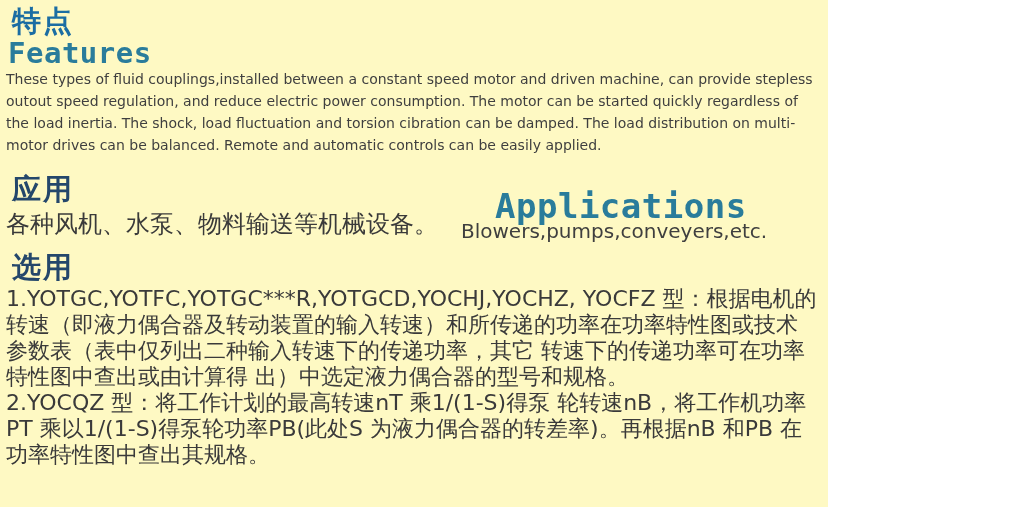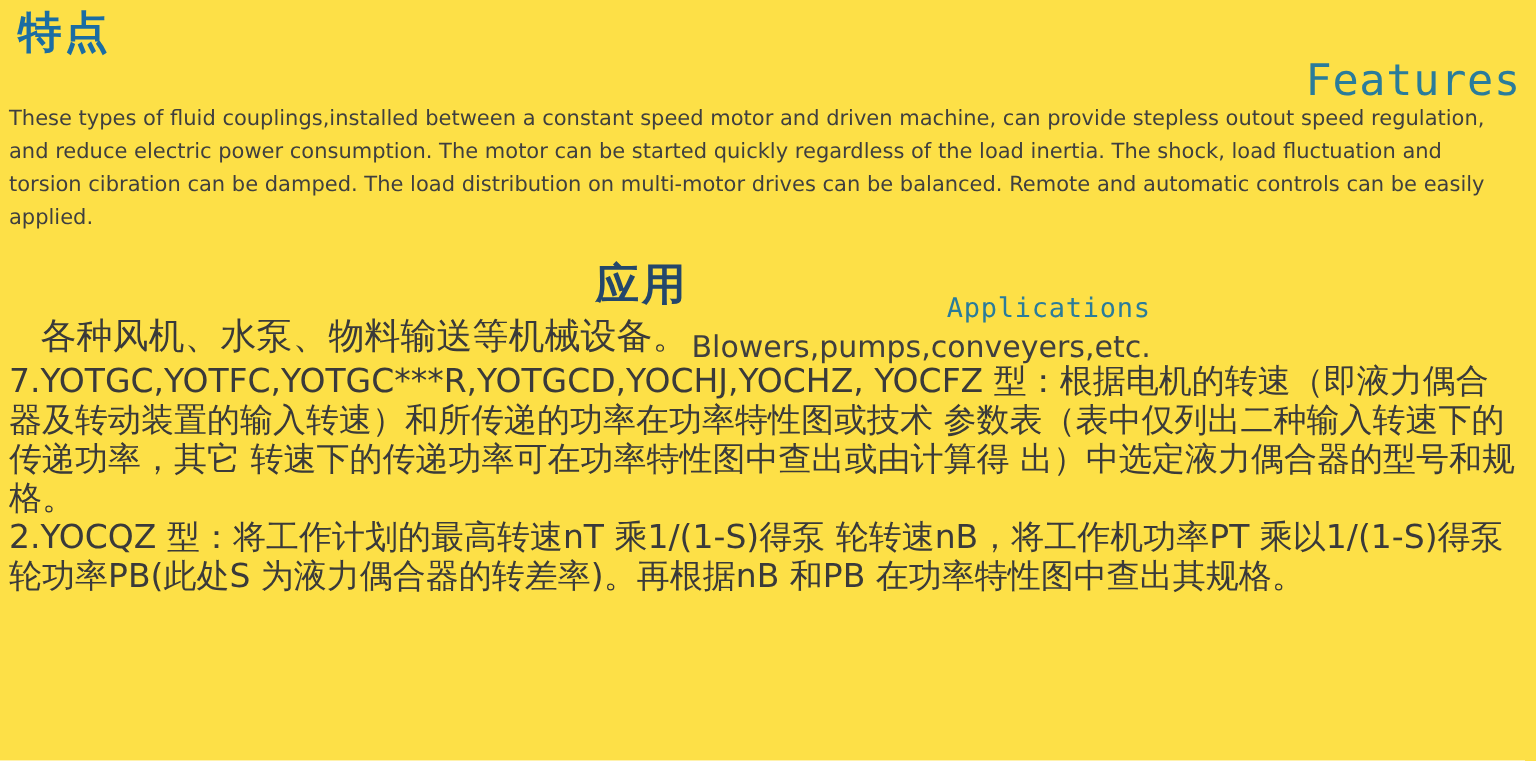--- a/index.html
+++ b/index.html
@@ -1,19 +1,19 @@
 <!DOCTYPE html>
 <html><head>
 <meta charset="utf-8">
 <style>
   html,body{margin:0;padding:0;background:#ffffff;}
   .page{
     position:relative;
-    width:1024px;height:507px;
-    background:#fde047;
+    width:828px;height:507px;
+    background:#fef9c3;
     overflow:hidden;
     box-sizing:border-box;
     padding:4px 10px 16px 4px;
     font-family:"DejaVu Sans","Liberation Sans",sans-serif;
     color:#3a3a3a;
   }
   .cn-head{
     font-size:29px;
     font-weight:bold;
     line-height:34px;
@@ -25,44 +25,43 @@
   .cn-body{
     font-size:25px;
     line-height:33px;
     margin:2px 0 0 2px;
     max-width:918px;
     color:#3a3a3a;
     overflow-wrap:anywhere;
   }
   .en-head{
     font-family:"DejaVu Sans Mono","Liberation Mono",monospace;
-    font-weight:normal;
+    font-weight:bold;
     font-size:29px;
     line-height:30px;
     margin:0 0 0 4px;
     color:#2a7c9b;
     letter-spacing:0.5px;
-    text-align:right;
   }
   .en-body{
     font-size:14px;
     line-height:22px;
     margin:0 0 0 2px;
     max-width:1008px;
     color:#3f3f3f;
   }
   .apps-row{
     display:flex;
     align-items:flex-start;
     margin-top:16px;
   }
-  .apps-left{width:455px;text-align:right;}
+  .apps-left{width:455px;}
   .apps-left .cn-body{font-size:24px;margin-top:2px;}
   .apps-right{margin-top:20px;}
-  .apps-right .en-head{font-size:18px;line-height:28px;margin-left:36px;}
+  .apps-right .en-head{font-size:34px;line-height:28px;margin-left:36px;}
   .apps-right .en-body{font-size:20px;line-height:21px;margin-top:1px;}
   .xuanyong-head{margin-top:8px;margin-bottom:2px;}
   .item{
     font-size:22px;
     line-height:26px;
     margin:0 0 0 2px;
     color:#3a3a3a;
     overflow-wrap:anywhere;
   }
 </style>
@@ -82,18 +81,19 @@
     <div class="apps-left">
       <h1 class="cn-head dark">应用</h1>
       <p class="cn-body">各种风机、水泵、物料输送等机械设备。</p>
     </div>
     <div class="apps-right">
       <h2 class="en-head">Applications</h2>
       <p class="en-body">Blowers,pumps,conveyers,etc.</p>
     </div>
   </div>
 
+  <h1 class="cn-head dark xuanyong-head">选用</h1>
 
-  <p class="item">7.YOTGC,YOTFC,YOTGC***R,YOTGCD,YOCHJ,YOCHZ, YOCFZ 型：根据电机的转速（即液力偶合器及转动装置的输入转速）和所传递的功率在功率特性图或技术 参数表（表中仅列出二种输入转速下的传递功率，其它 转速下的传递功率可在功率特性图中查出或由计算得 出）中选定液力偶合器的型号和规格。</p>
+  <p class="item">1.YOTGC,YOTFC,YOTGC***R,YOTGCD,YOCHJ,YOCHZ, YOCFZ 型：根据电机的转速（即液力偶合器及转动装置的输入转速）和所传递的功率在功率特性图或技术 参数表（表中仅列出二种输入转速下的传递功率，其它 转速下的传递功率可在功率特性图中查出或由计算得 出）中选定液力偶合器的型号和规格。</p>
 
   <p class="item">2.YOCQZ 型：将工作计划的最高转速nT 乘1/(1-S)得泵 轮转速nB，将工作机功率PT 乘以1/(1-S)得泵轮功率PB(此处S 为液力偶合器的转差率)。再根据nB 和PB 在功率特性图中查出其规格。</p>
 
 </div>
 
 </body></html>

